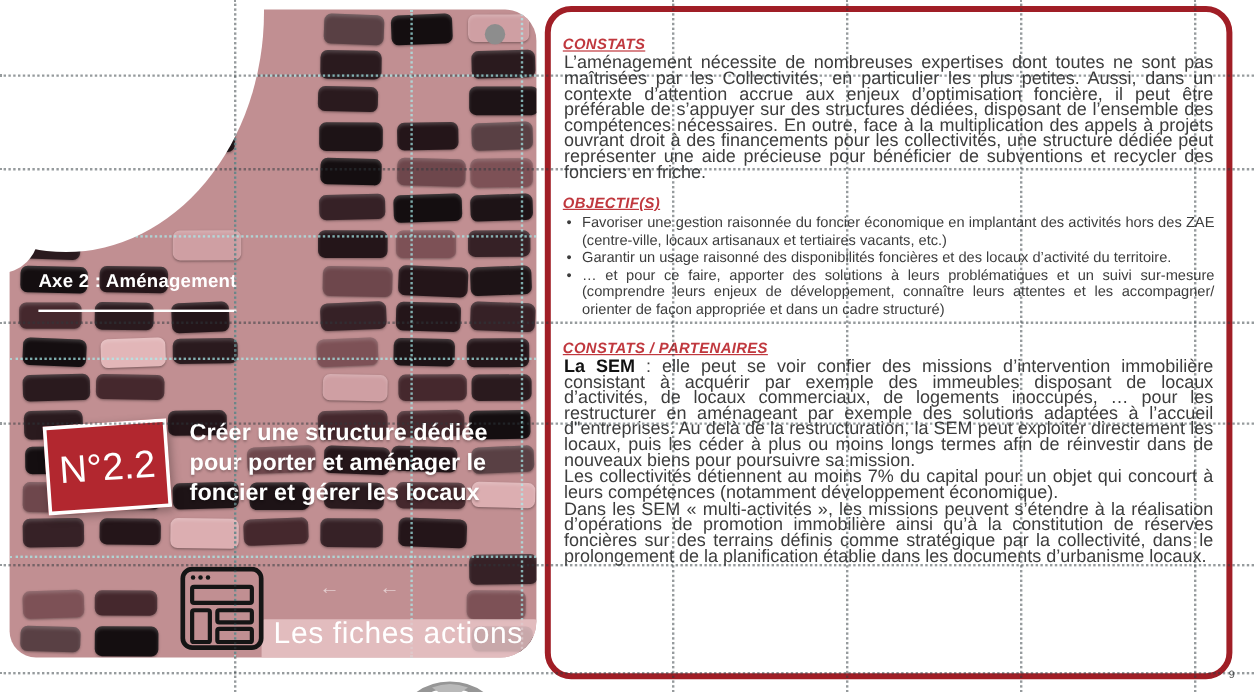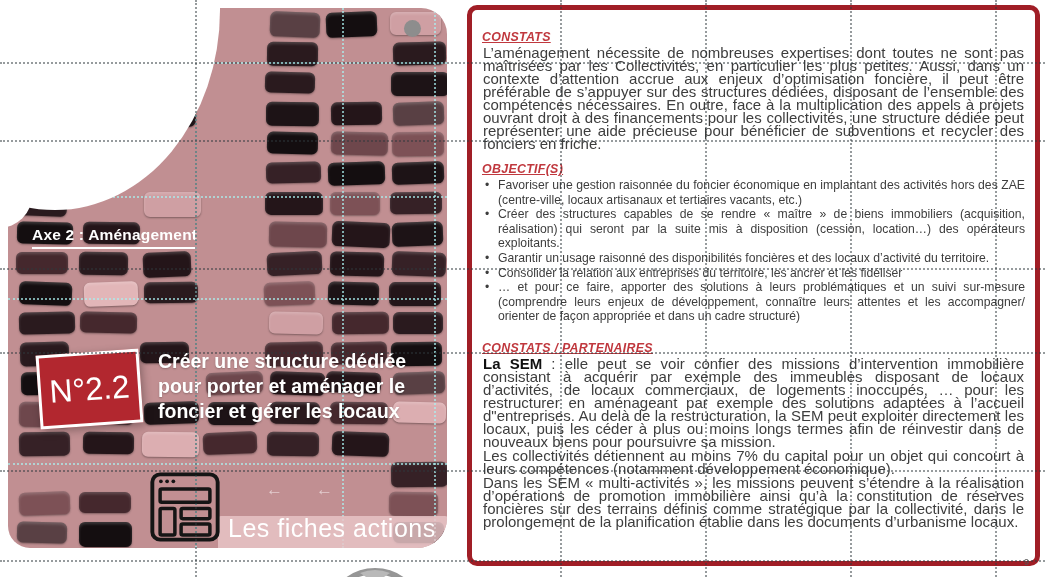--- a/index.html
+++ b/index.html
@@ -27,35 +27,35 @@
   .flag .blue{width:44px;height:30px;background:#202F7C;position:relative;overflow:hidden;}
   .flag .blue i{position:absolute;background:#fff;width:3px;height:16px;transform:rotate(28deg);top:7px;}
   .flag .blue i.a{left:14px}.flag .blue i.b{left:24px;transform:rotate(-20deg)}
   .flag .red{width:44px;height:30px;background:#D82827;margin-left:16px;}
   .prefet{font-weight:700;font-size:19px;line-height:24px;color:#1a1a1a;letter-spacing:.2px;white-space:pre-line;}
   .motto{margin-top:14px;font-family:"Liberation Serif",serif;font-style:italic;font-size:11.5px;
          line-height:21px;color:#222;white-space:pre-line;}
 
   
   .axe{position:absolute;left:32px;top:226px;z-index:6;color:#fff;font-weight:700;font-size:15.5px;
-       border-bottom:2px solid #fff;padding-bottom:3px;letter-spacing:.2px;}
+       border-bottom:2px solid #fff;padding-bottom:14px;letter-spacing:.2px;}
   .badge{position:absolute;left:38px;top:352px;width:97px;height:68px;background:#B2272F;border:3px solid #fff;
          transform:rotate(-4deg);display:flex;align-items:center;justify-content:center;z-index:6;
          color:#fff;font-size:32px;box-shadow:2px 3px 8px rgba(0,0,0,.3);}
   .action-title{position:absolute;left:158px;top:349px;width:288px;z-index:6;color:#fff;font-weight:700;
                 font-size:19.5px;line-height:25px;text-shadow:0 1px 2px rgba(0,0,0,.25);}
   .fiches{position:absolute;left:228px;top:514px;z-index:6;color:#fff;font-weight:300;font-size:25px;letter-spacing:.5px;}
   .table-ic{position:absolute;left:150px;top:472px;z-index:6;}
 
   
   .rings{position:absolute;left:322px;top:551px;z-index:6;}
 
   
-  .panel{position:absolute;left:467px;top:5px;width:573px;height:561px;box-sizing:border-box;
-         border:5px solid #A01E26;border-radius:10px;background:#fff;z-index:3;
+  .panel{position:absolute;left:454px;top:5px;width:573px;height:561px;box-sizing:border-box;
+         border:5px solid #A01E26;border-radius:22px;background:#fff;z-index:3;
          padding:20px 10px 8px 10px;}
   .sec{margin-bottom:12px;}
   .sec-h{color:#C0383E;font-style:italic;font-weight:700;font-size:12.4px;letter-spacing:.3px;
          text-decoration:underline;margin:0 0 2px 0;}
   .body-t{color:#3d3d3d;font-size:15px;line-height:13px;text-align:justify;margin:1px;}
   .body-t .b{font-weight:700;color:#111;}
   ul.obj{margin:0;padding:0;list-style:none;}
   ul.obj li{position:relative;padding-left:16px;color:#3d3d3d;font-size:12.2px;line-height:14.6px;text-align:justify;}
   ul.obj li::before{content:"•";position:absolute;left:3px;top:0;color:#3d3d3d;}
 
@@ -203,23 +203,21 @@
   <div class="panel">
     <div class="sec">
       <p class="sec-h">CONSTATS</p>
       <p class="body-t">L’aménagement nécessite de nombreuses expertises dont toutes ne sont pas maîtrisées par les Collectivités, en particulier les plus petites. Aussi, dans un contexte d’attention accrue aux enjeux d’optimisation foncière, il peut être préférable de s’appuyer sur des structures dédiées, disposant de l’ensemble des compétences nécessaires. En outre, face à la multiplication des appels à projets ouvrant droit à des financements pour les collectivités, une structure dédiée peut représenter une aide précieuse pour bénéficier de subventions et recycler des fonciers en friche.</p>
     </div>
 
     <div class="sec" style="margin-bottom:17px">
       <p class="sec-h">OBJECTIF(S)</p>
       <ul class="obj">
         <li>Favoriser une gestion raisonnée du foncier économique en implantant des activités hors des ZAE (centre-ville, locaux artisanaux et tertiaires vacants, etc.)</li>
-        <li>Créer des structures capables de se rendre « maître » de biens immobiliers (acquisition, réalisation) qui seront par la suite mis à disposition (cession, location…) des opérateurs exploitants.</li>
         <li>Garantir un usage raisonné des disponibilités foncières et des locaux d’activité du territoire.</li>
-        <li>Consolider la relation aux entreprises du territoire, les ancrer et les fidéliser</li>
         <li>… et pour ce faire, apporter des solutions à leurs problématiques et un suivi sur-mesure (comprendre leurs enjeux de développement, connaître leurs attentes et les accompagner/ orienter de façon appropriée et dans un cadre structuré)</li>
       </ul>
     </div>
 
     <div class="sec">
       <p class="sec-h">CONSTATS / PARTENAIRES</p>
       <p class="body-t"><span class="b">La SEM</span><span> : elle peut se voir confier des missions d’intervention immobilière consistant à acquérir par exemple des immeubles disposant de locaux d’activités, de locaux commerciaux, de logements inoccupés, … pour les restructurer en aménageant par exemple des solutions adaptées à l’accueil d"entreprises. Au delà de la restructuration, la SEM peut exploiter directement les locaux, puis les céder à plus ou moins longs termes afin de réinvestir dans de nouveaux biens pour poursuivre sa mission.</span></p>
       <p class="body-t">Les collectivités détiennent au moins 7% du capital pour un objet qui concourt à leurs compétences (notamment développement économique).</p>
       <p class="body-t">Dans les SEM « multi-activités », les missions peuvent s’étendre à la réalisation d’opérations de promotion immobilière ainsi qu’à la constitution de réserves foncières sur des terrains définis comme stratégique par la collectivité, dans le prolongement de la planification établie dans les documents d’urbanisme locaux.</p>
     </div>

